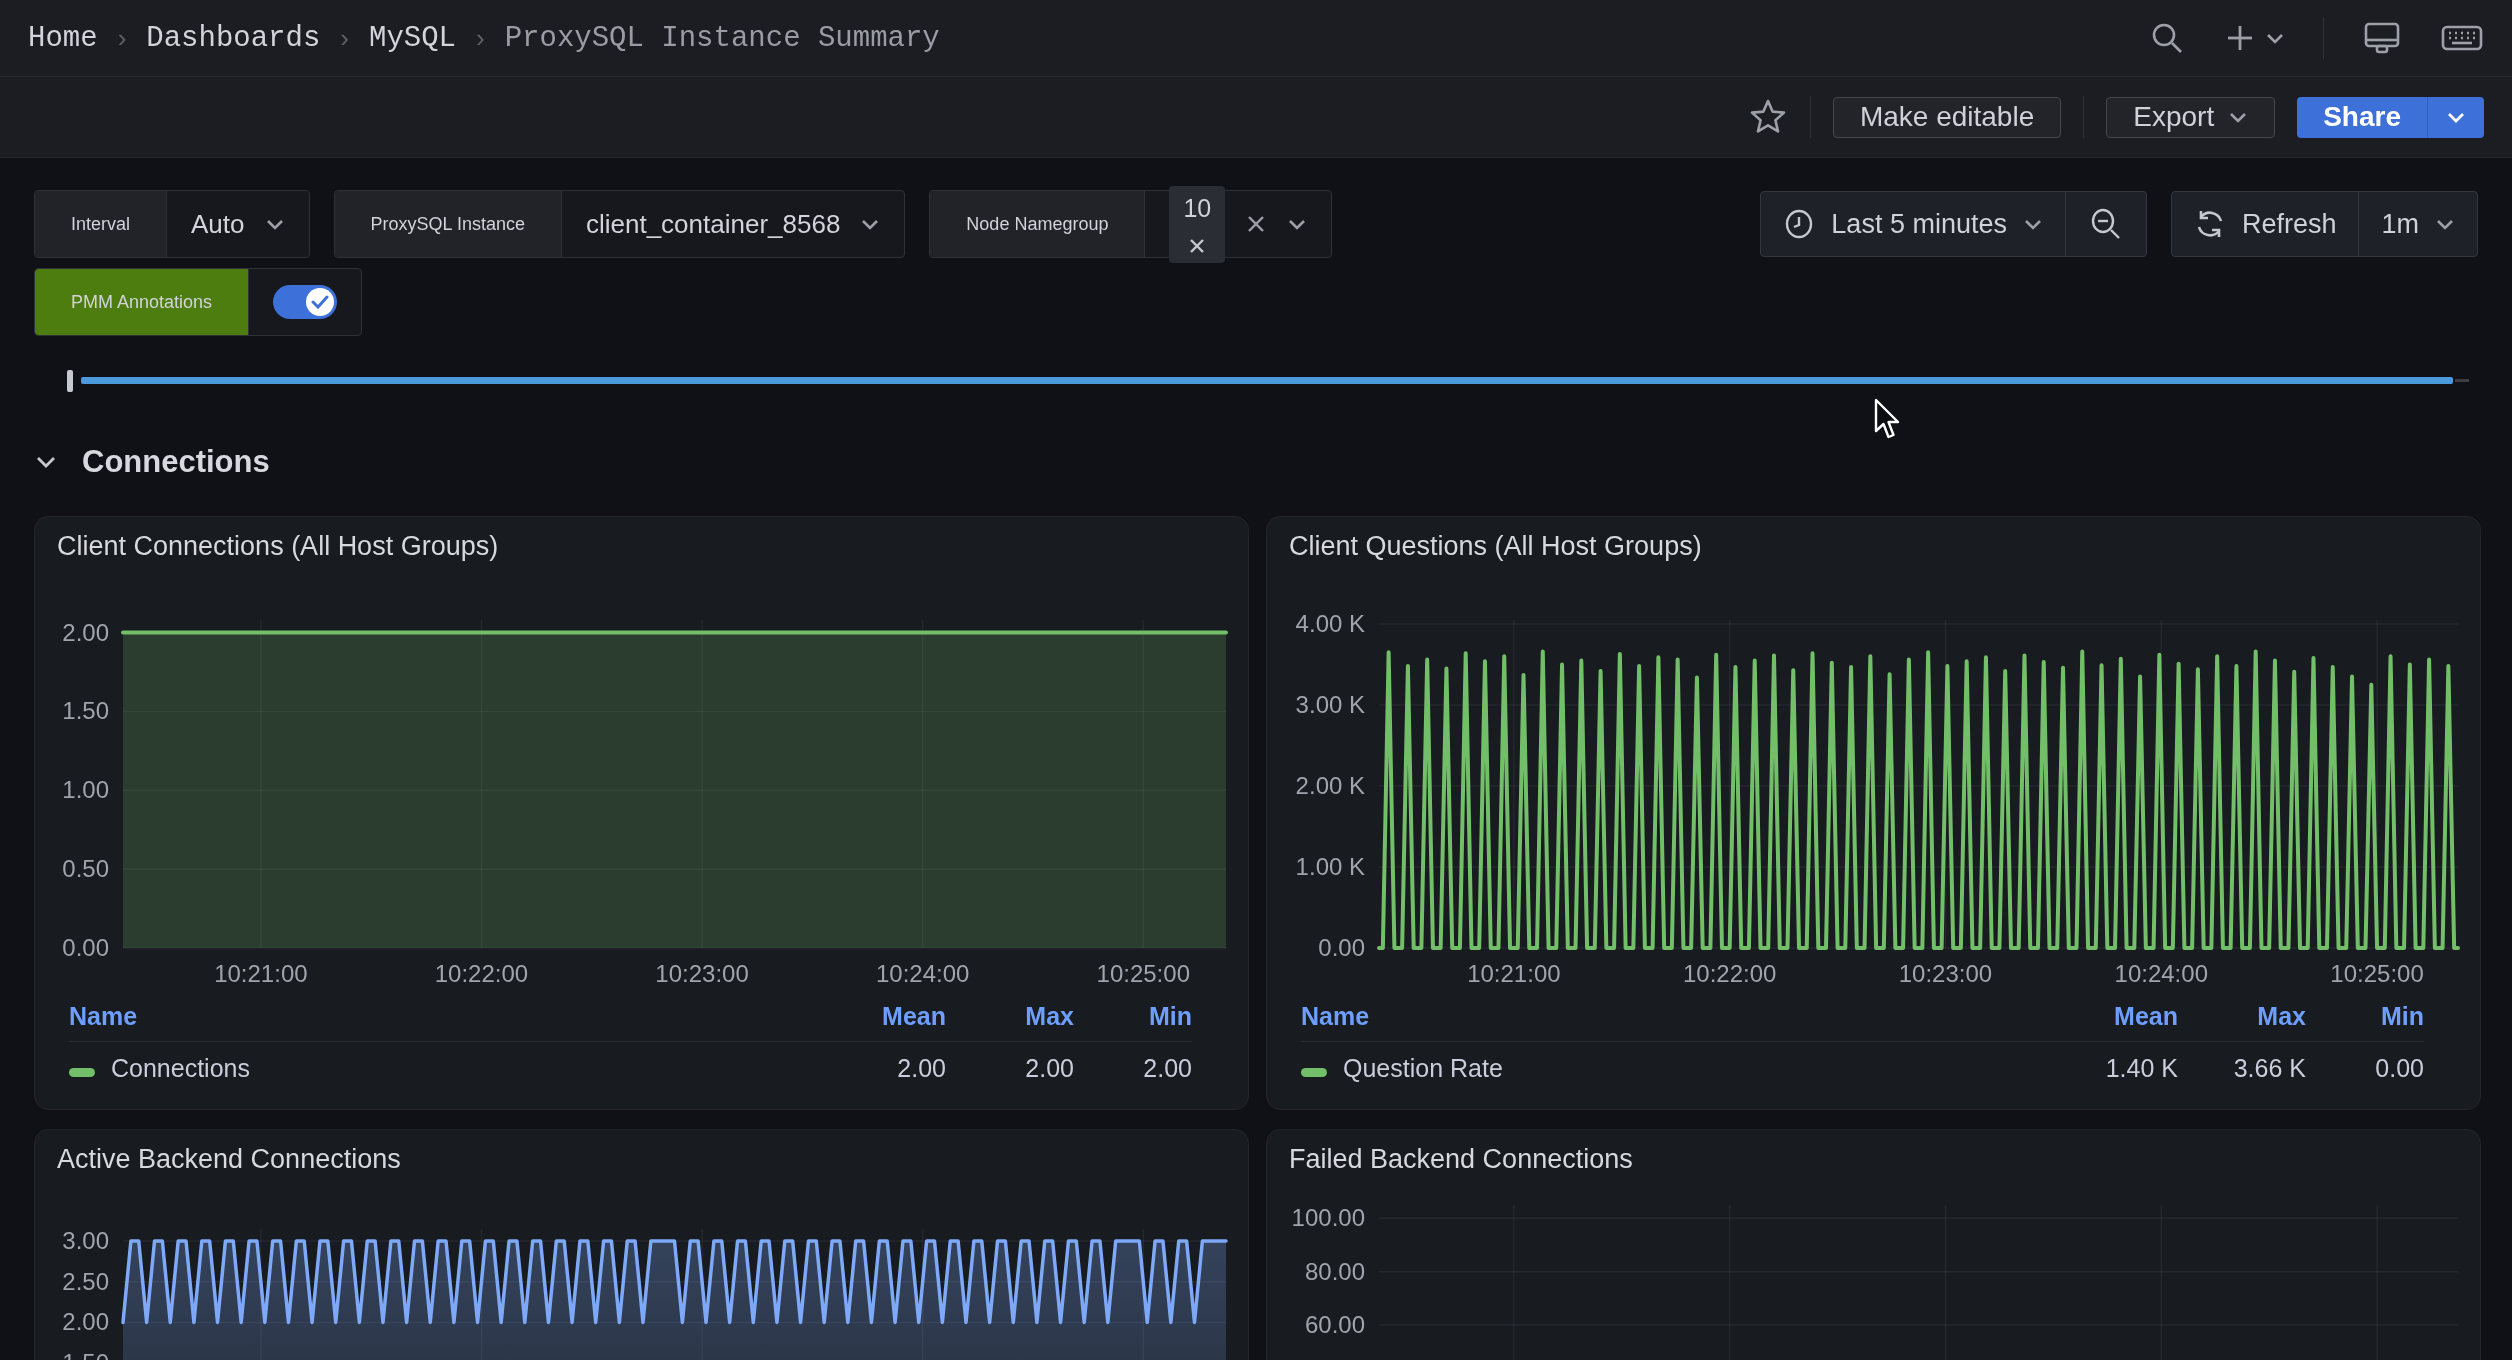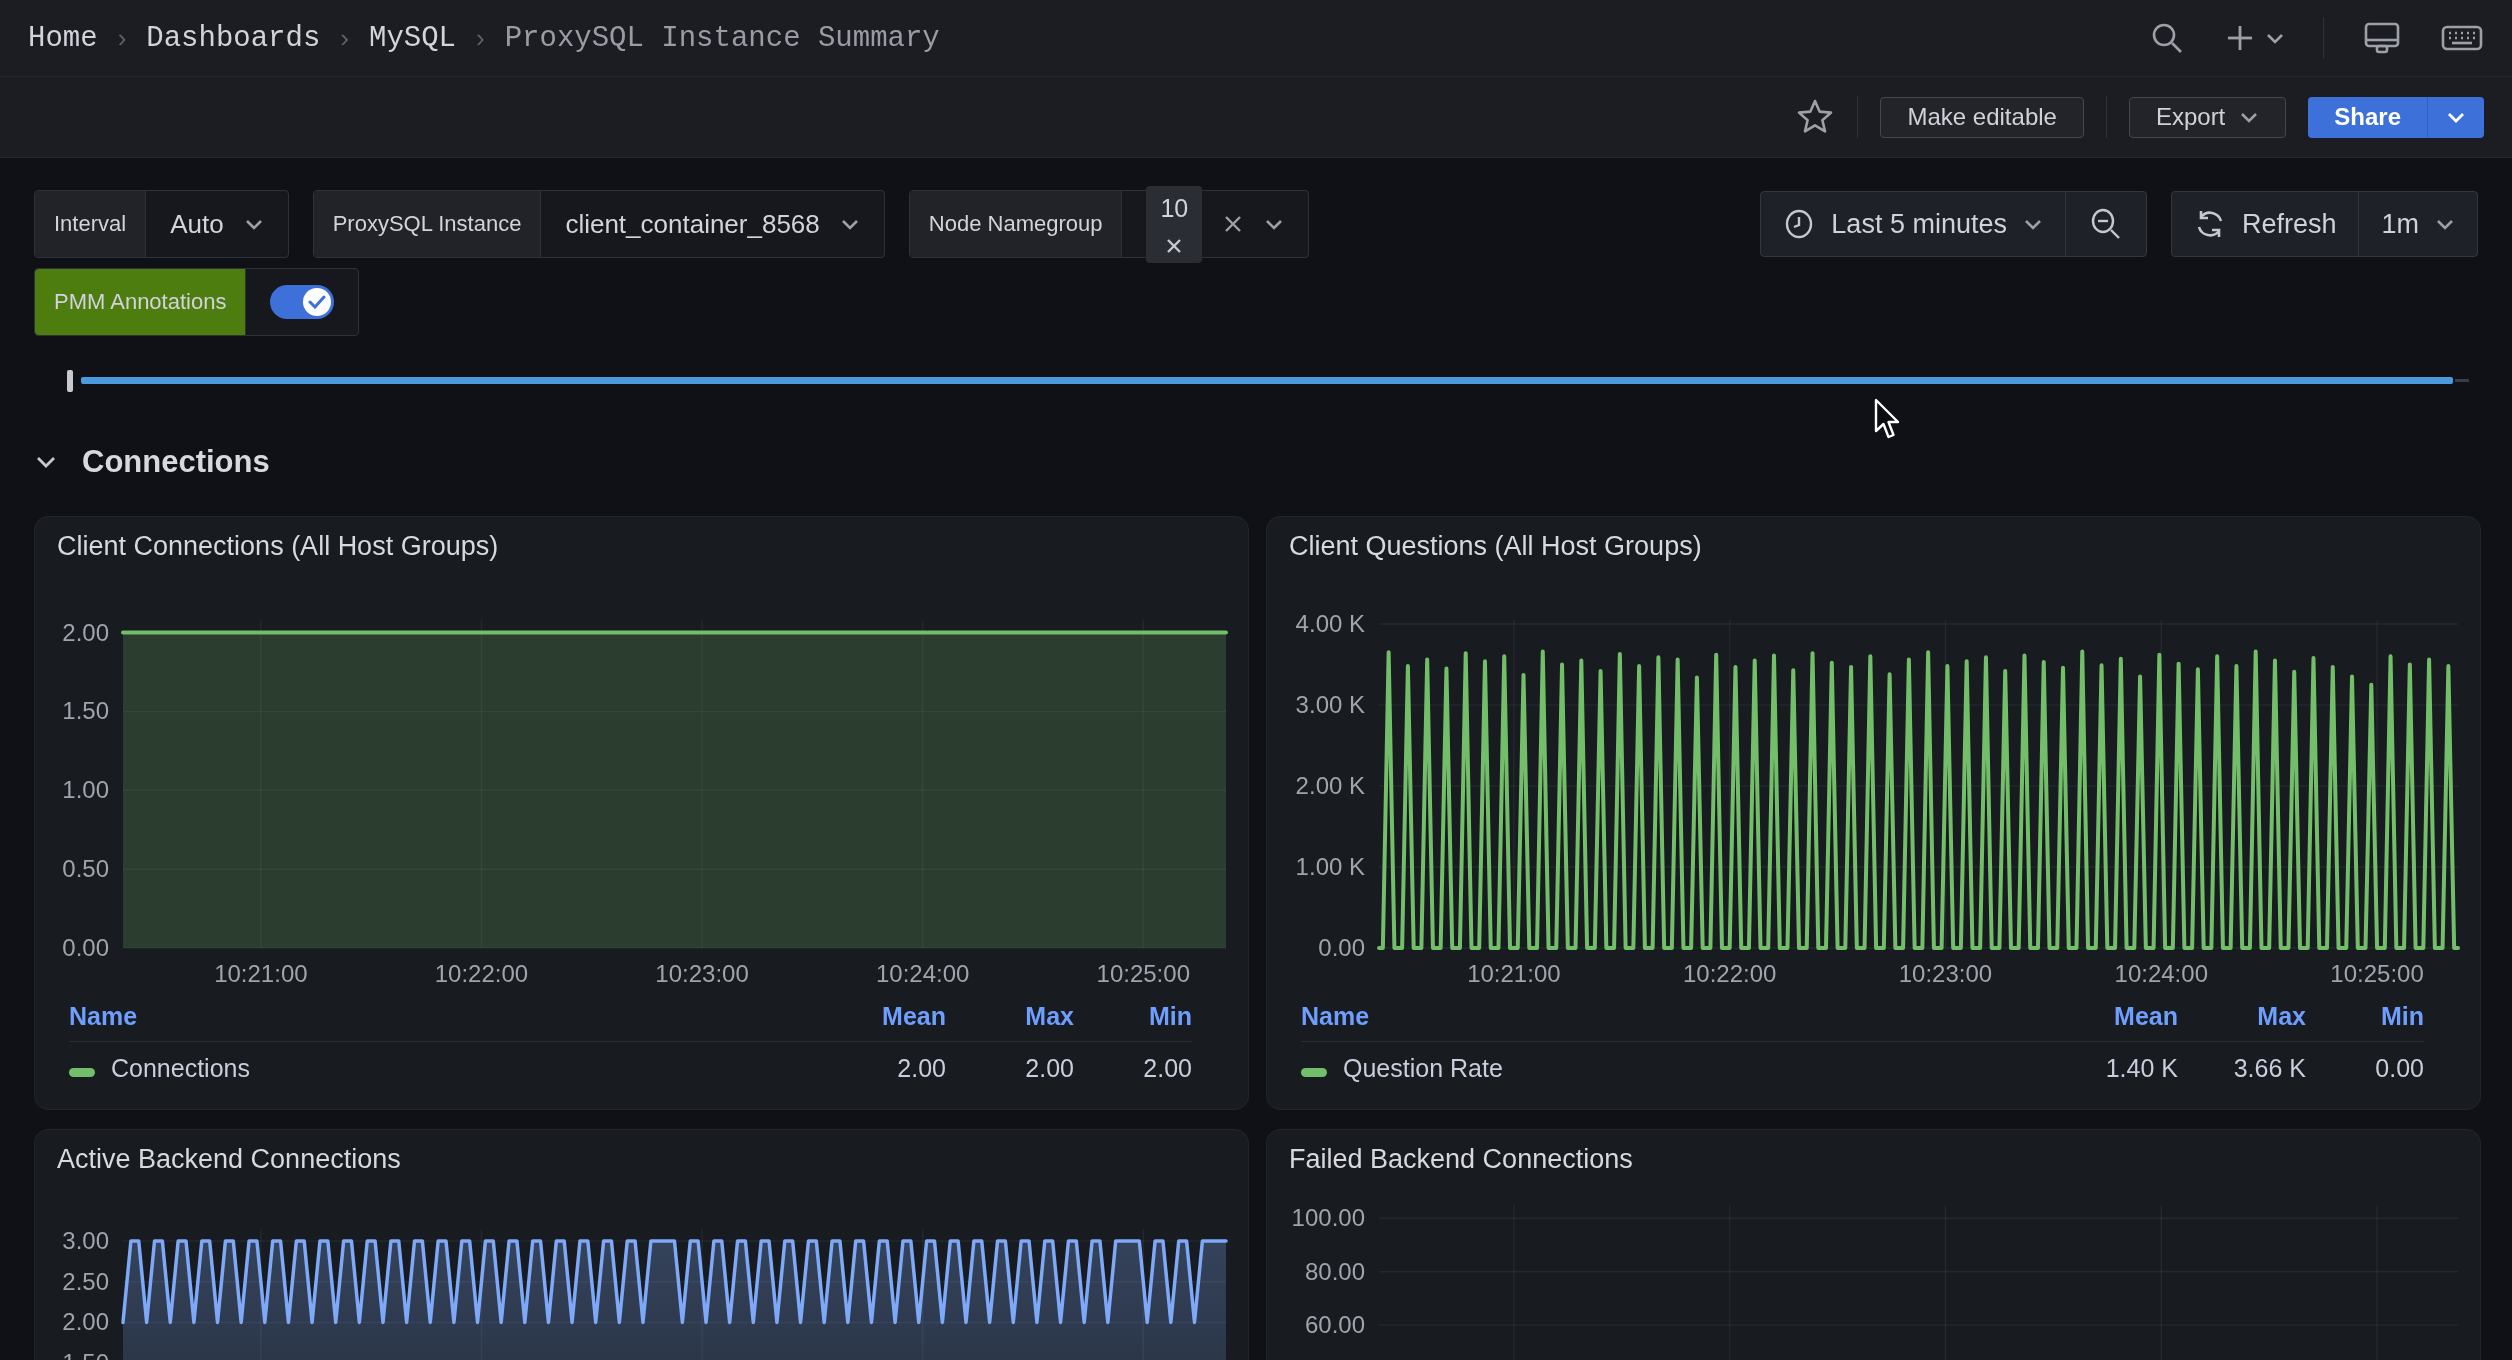--- a/index.html
+++ b/index.html
@@ -15,33 +15,33 @@
   .crumb-sep{color:#5d6069;font-size:26px;}
   .nav-right{margin-left:auto;display:flex;align-items:center;gap:38px;}
   .icon-btn{display:flex;align-items:center;gap:8px;background:none;border:none;cursor:pointer;padding:0;}
   .vdiv{width:1px;height:42px;background:#2e3138;}
 
   
   .toolbar{height:80px;background:#1b1d22;border-bottom:1px solid #26282e;
            display:flex;align-items:center;justify-content:flex-end;gap:22px;padding:0 28px;}
   .btn{height:41px;display:flex;align-items:center;gap:14px;padding:0 26px;
        background:#22242a;border:1px solid #44474f;border-radius:4px;
-       color:#d0d1d9;font-size:24px;cursor:pointer;}
+       color:#d0d1d9;font-size:28px;cursor:pointer;}
   .btn-primary{background:#3d71d9;border:none;color:#fff;font-weight:600;}
   .split{display:flex;}
   .split .btn-primary.main{border-radius:4px 0 0 4px;}
   .split .btn-primary.arrow{border-radius:0 4px 4px 0;border-left:1px solid #2f5fc0;padding:0 18px;}
 
   
   .filter-row{display:flex;align-items:center;gap:24px;margin:32px 34px 0;}
   .filter-row.second{margin-top:10px;}
   .vargroup{display:flex;align-items:stretch;height:66px;border:1px solid #2e3138;
             border-radius:4px;background:#16181d;}
-  .vargroup .lbl{display:flex;align-items:center;padding:0 19px;background:#212329;
-                 color:#d2d3db;font-size:22px;font-weight:500;border-right:1px solid #2e3138;
+  .vargroup .lbl{display:flex;align-items:center;padding:0 36px;background:#212329;
+                 color:#d2d3db;font-size:18px;font-weight:500;border-right:1px solid #2e3138;
                  border-radius:4px 0 0 4px;}
   .vargroup .val{display:flex;align-items:center;gap:20px;padding:0 24px;color:#d2d3db;font-size:26px;cursor:pointer;}
   .chip{display:flex;align-items:center;gap:14px;background:#2a2d34;border-radius:4px;
         padding:8px 14px;font-size:25px;color:#d2d3db;flex-direction:column;}
   .right-controls{margin-left:auto;display:flex;gap:24px;}
   .tgroup{display:flex;border:1px solid #33363e;border-radius:4px;background:#1e2127;}
   .tbtn{display:flex;align-items:center;gap:16px;height:64px;padding:0 22px;
         color:#d0d1d9;font-size:27px;cursor:pointer;background:none;border:none;}
   .tbtn + .tbtn{border-left:1px solid #33363e;}
   .toggle{width:64px;height:34px;border-radius:17px;background:#3d71d9;position:relative;cursor:pointer;}

